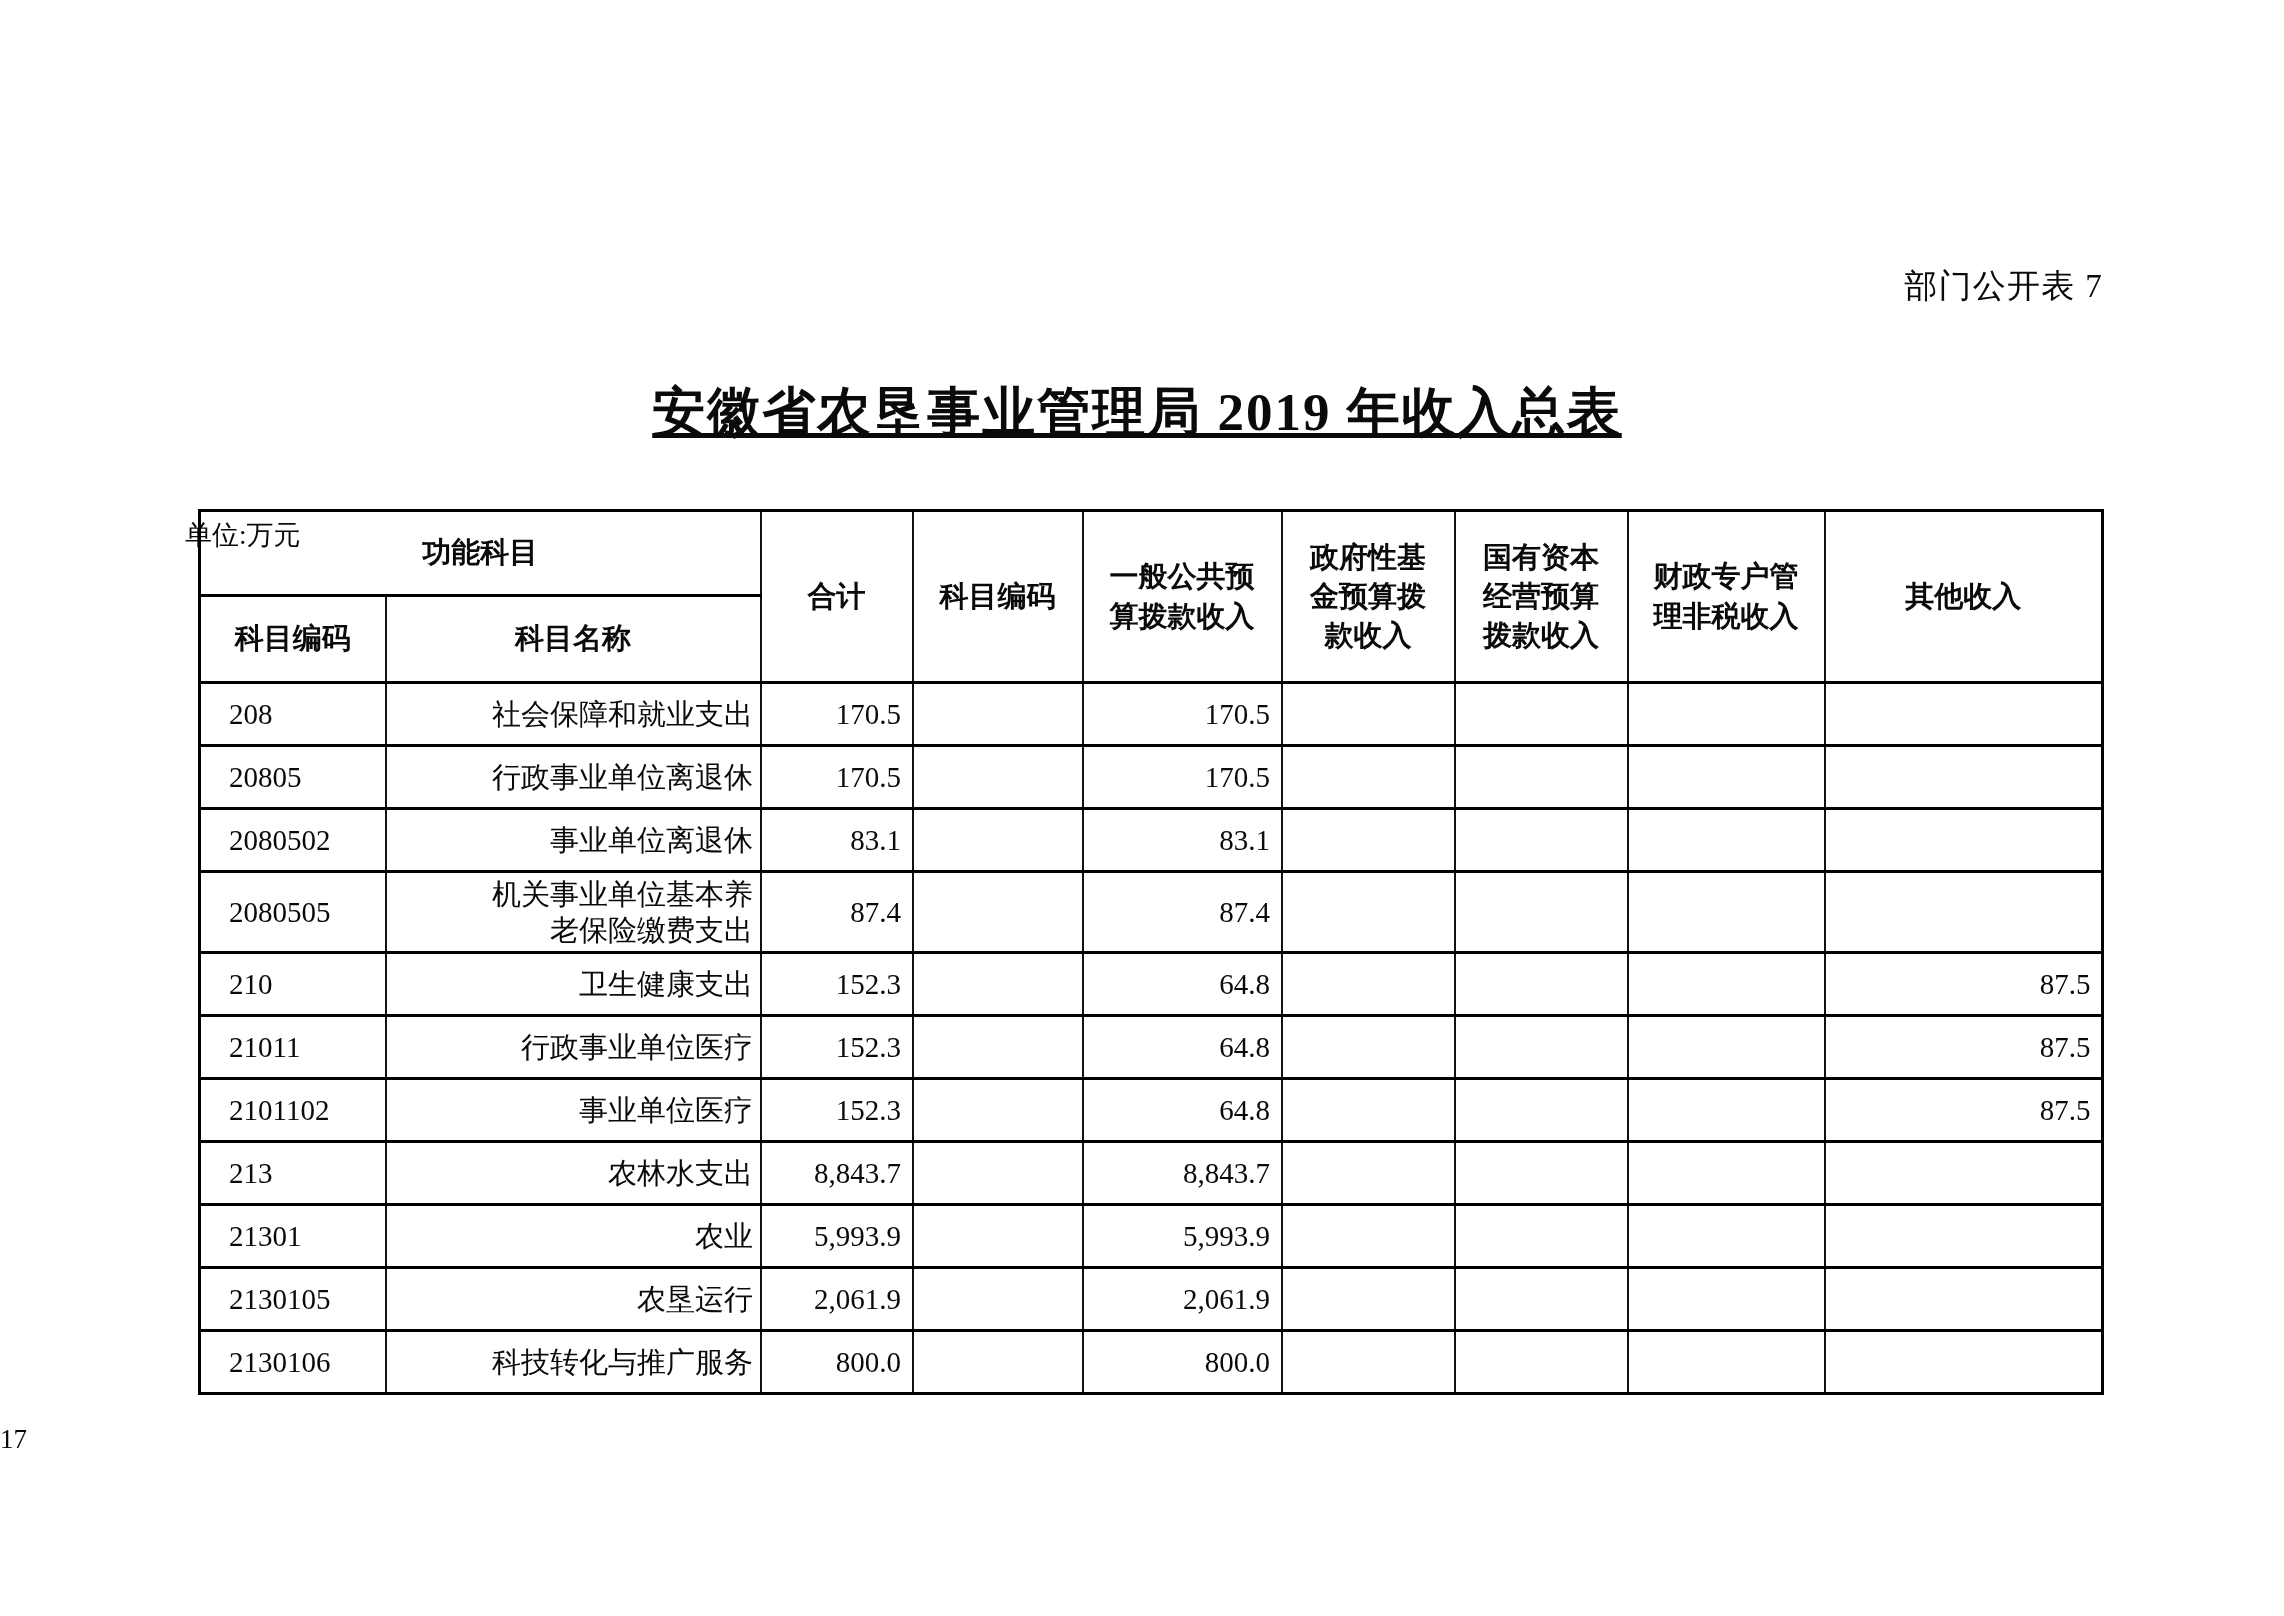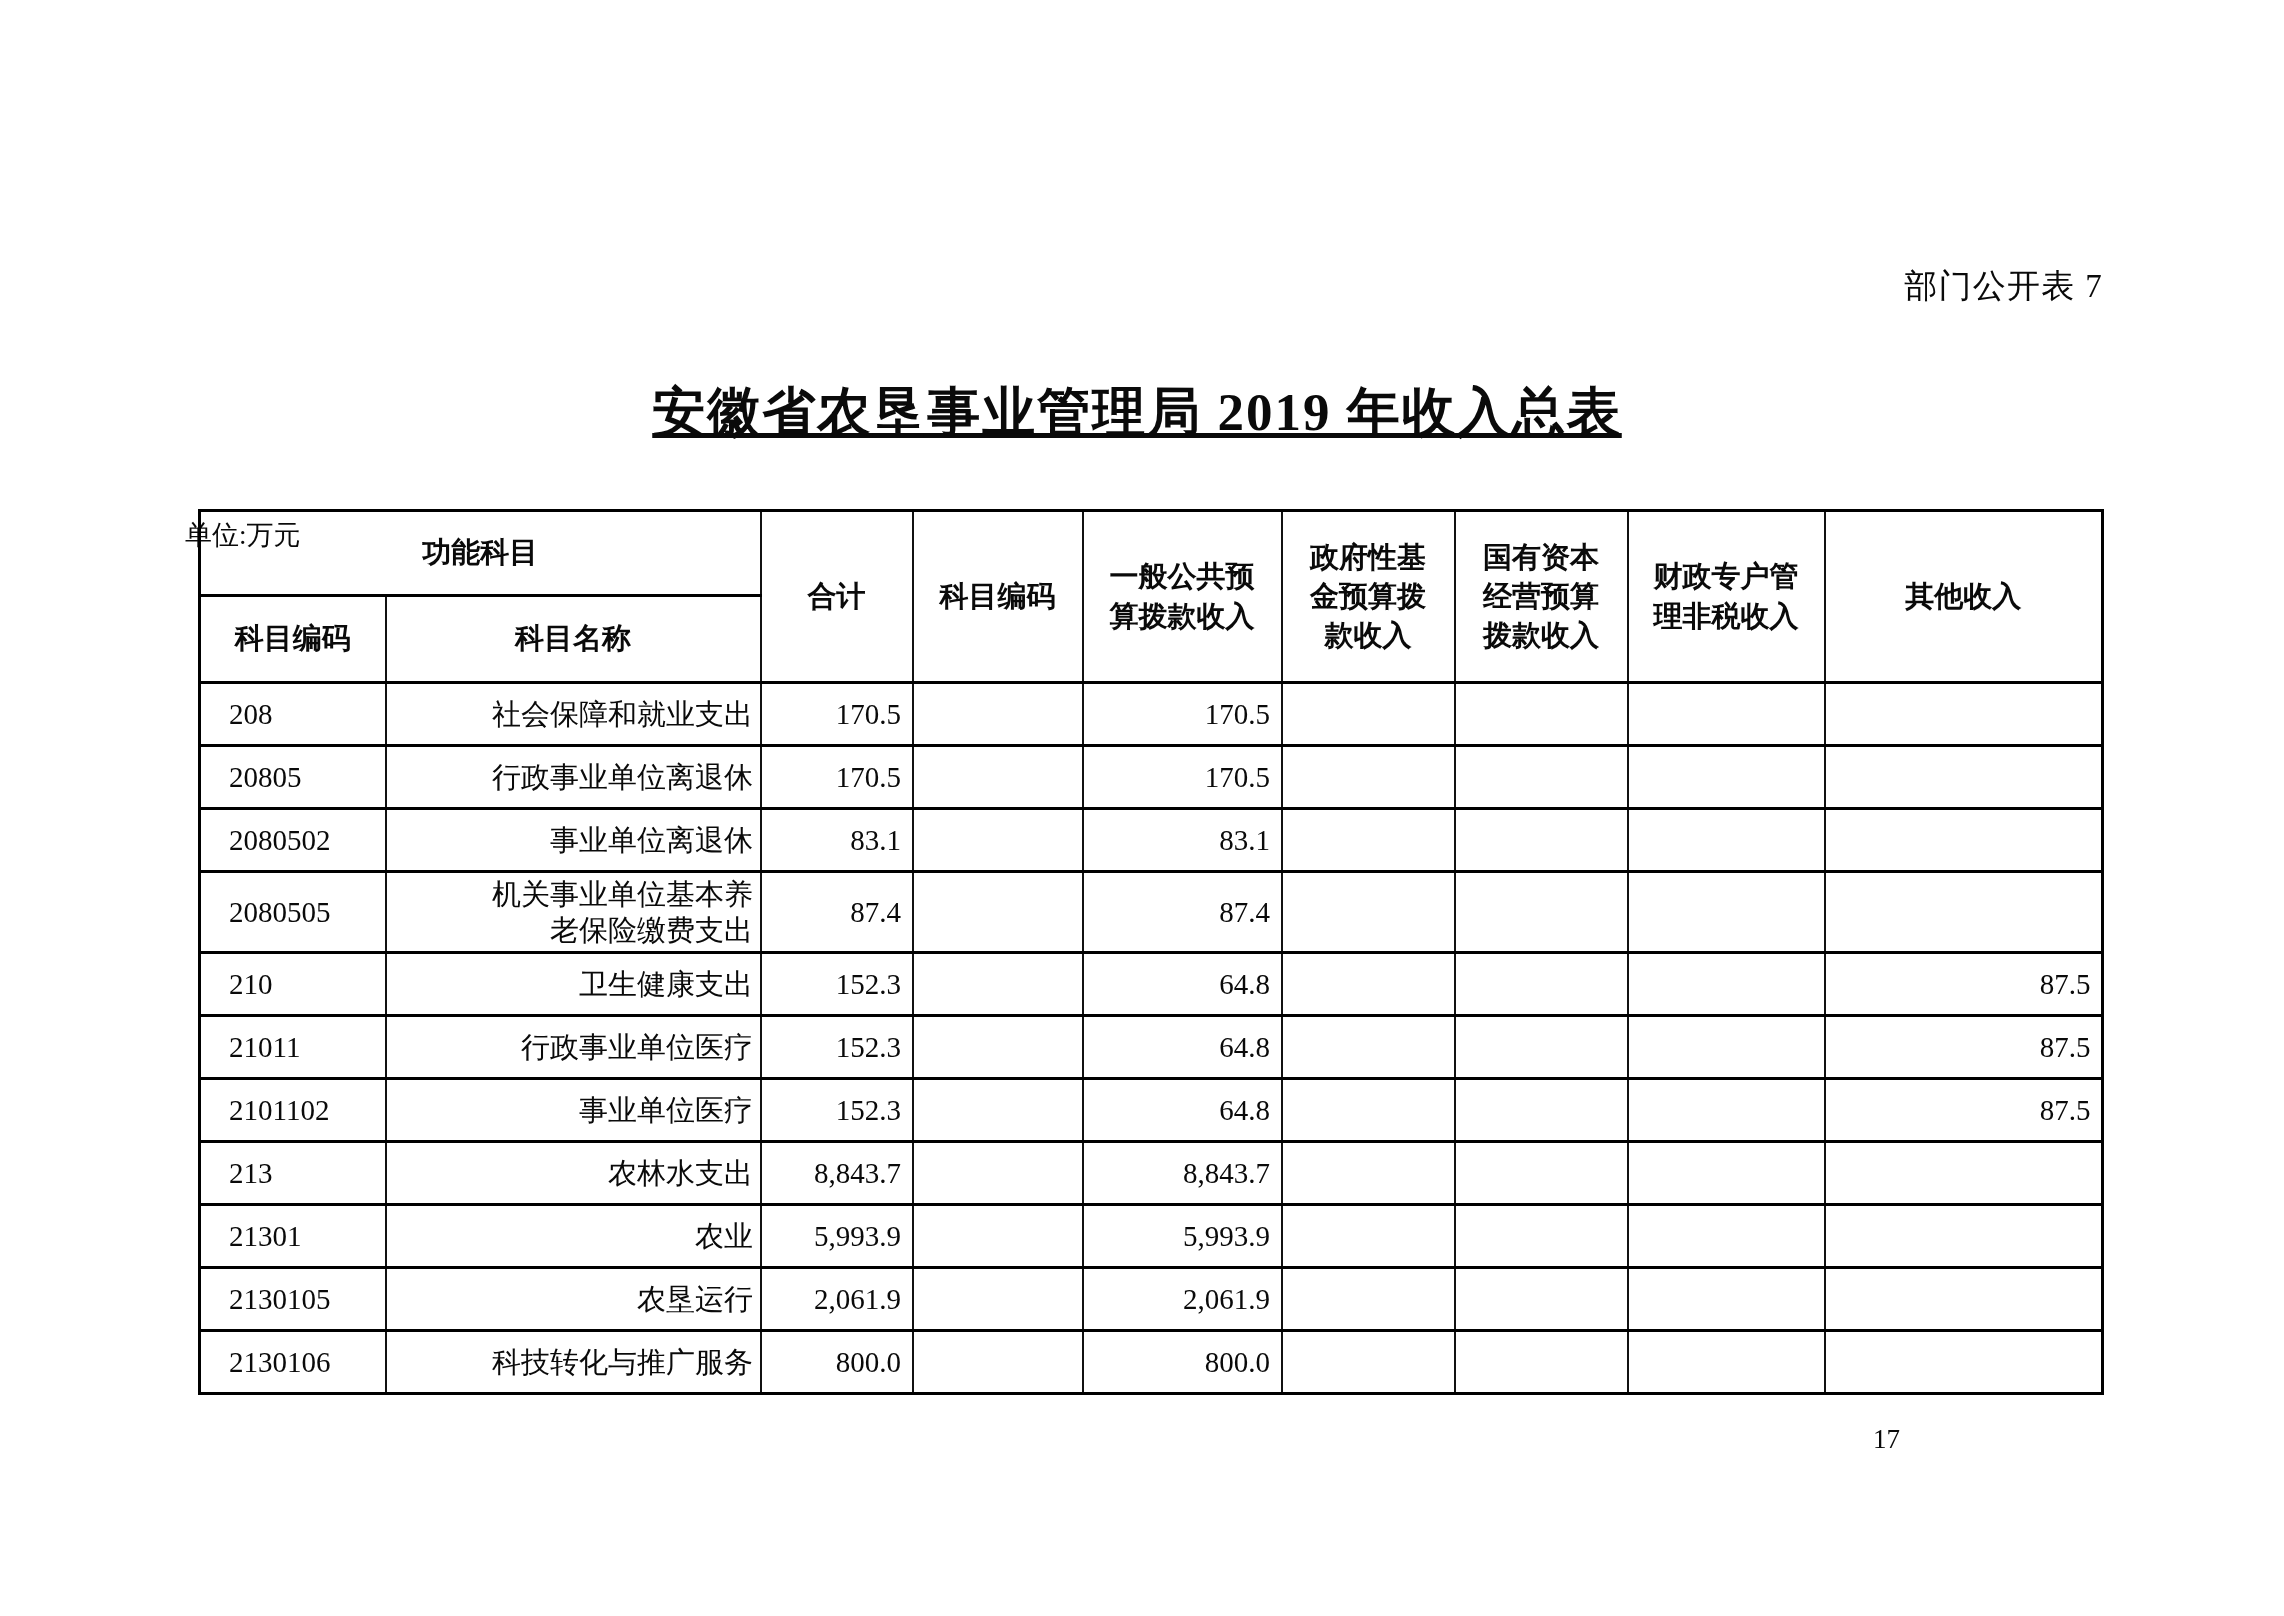--- a/index.html
+++ b/index.html
@@ -76,21 +76,21 @@
   td.name { text-align:right; padding-left:11.7px; padding-right:6.5px; word-break:break-all; }
   td.name.lvl1 { text-indent:0; }
   td.name.lvl2 { text-indent:31px; }
   td.name.lvl3 { text-indent:66px;margin-left:44px; }
   td.num { text-align:right; padding-right:10.4px; }
   .page-number {
     position:absolute;
     top:1424px;
     left:0;
     width:1900px;
-    text-align:right;
+    text-align:left;
     font-size:27px;
   }
 </style>
 </head>
 <body>
 
 <div class="corner-label">部门公开表 7</div>
 
 <div class="doc-title">安徽省农垦事业管理局 2019 年收入总表</div>
 

